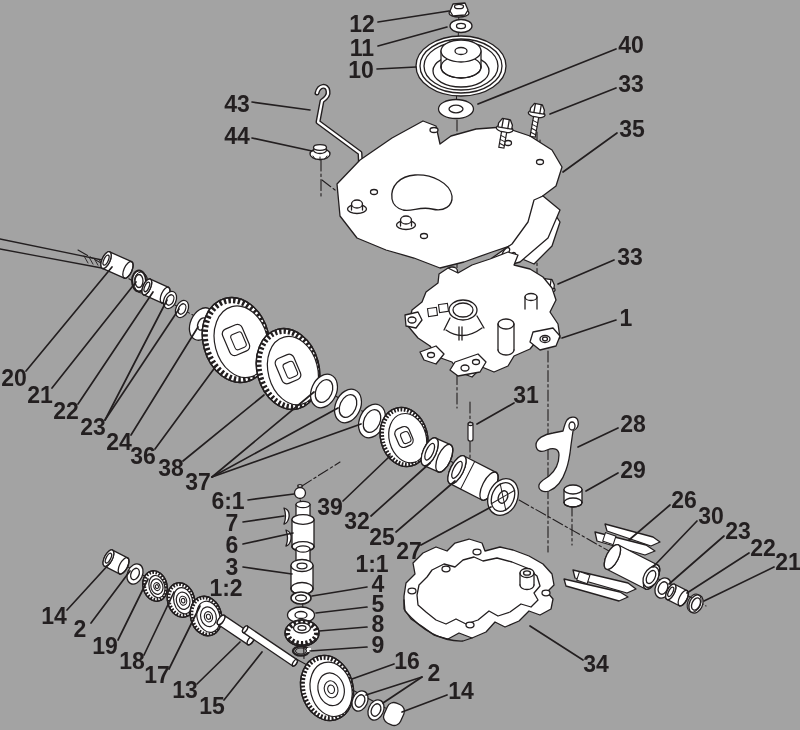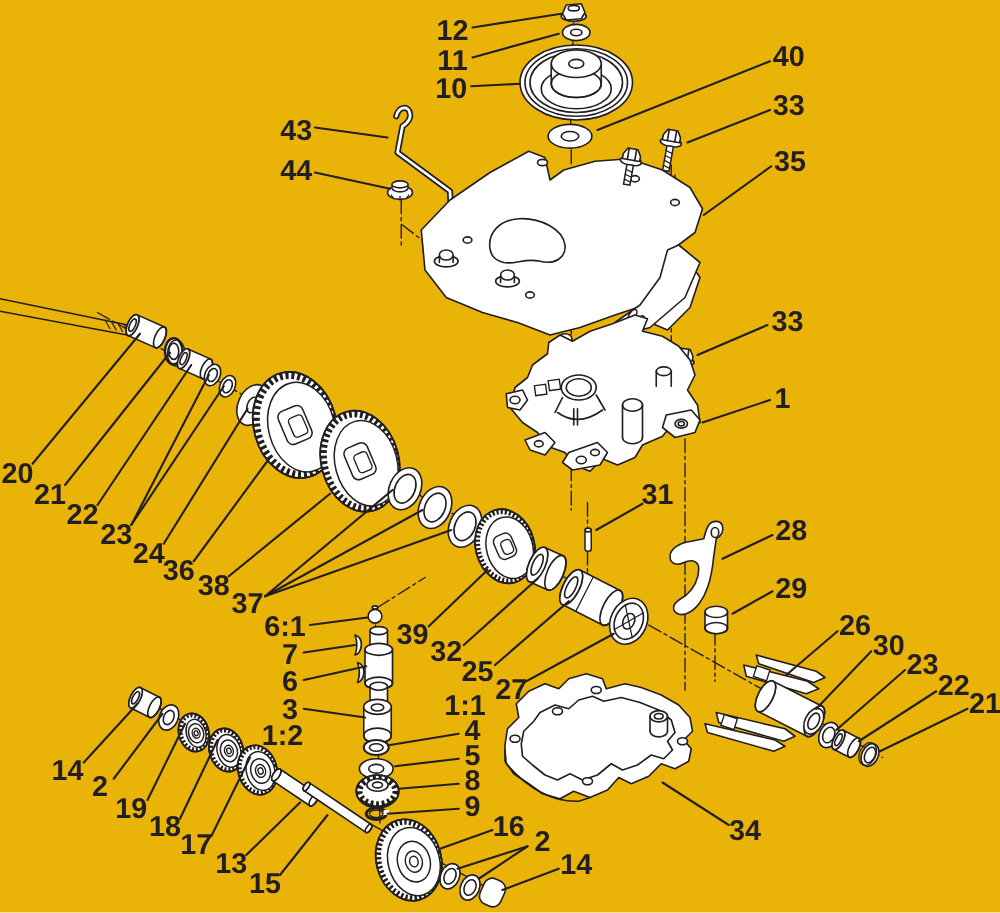--- a/index.html
+++ b/index.html
@@ -1,16 +1,16 @@
 <!DOCTYPE html>
 <html><head>
 <meta charset="utf-8">
 <style>
   html,body{margin:0;padding:0;background:#fff;}
-  #stage{position:relative;width:800px;height:730px;background:#eab308;overflow:hidden;}
+  #stage{position:relative;width:800px;height:730px;background:#a3a3a3;overflow:hidden;}
   svg{display:block;}
   text.callout{font-family:"Liberation Sans","DejaVu Sans",sans-serif;font-weight:bold;font-size:23px;fill:#231f20;}
 </style>
 </head>
 <body>
 
 <div id="stage">
   <svg id="fig" width="800" height="730" viewBox="0 0 800 730">
     <g id="axes">
         <line x1="78" y1="250" x2="706" y2="606" stroke="#231f20" stroke-width="1.1" stroke-linecap="round" stroke-dasharray="11 3 2.5 3"></line>

